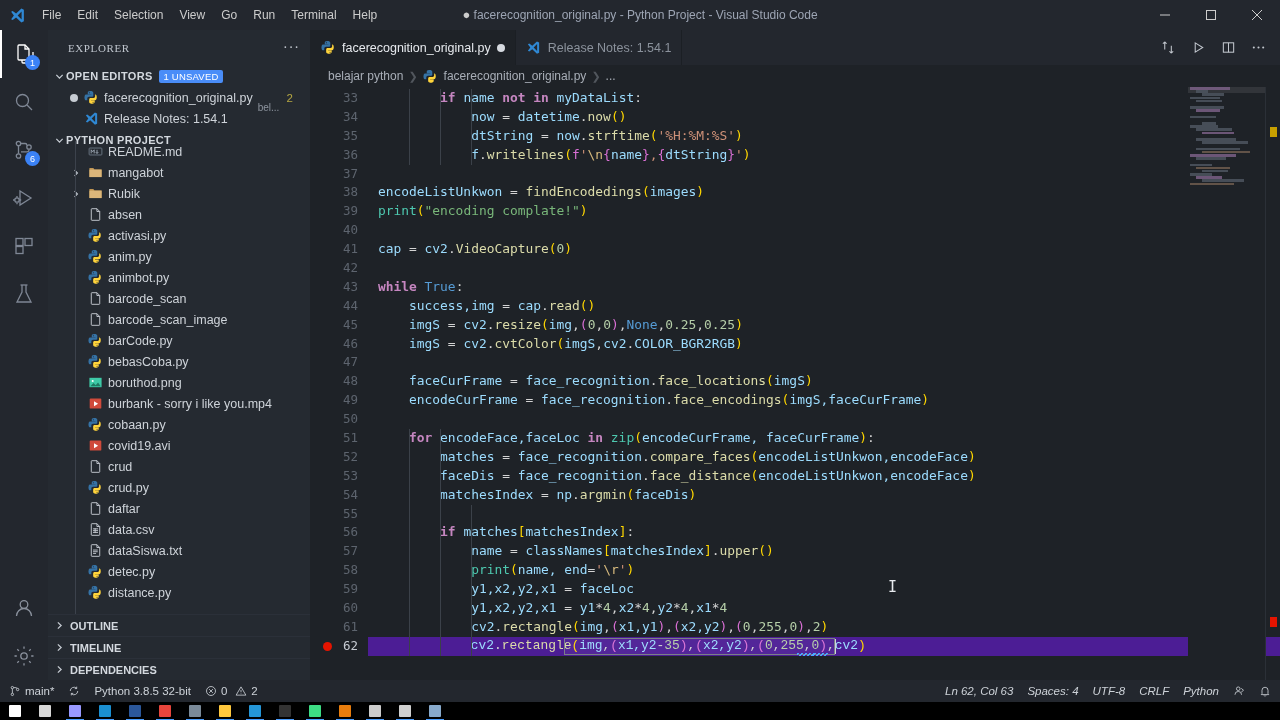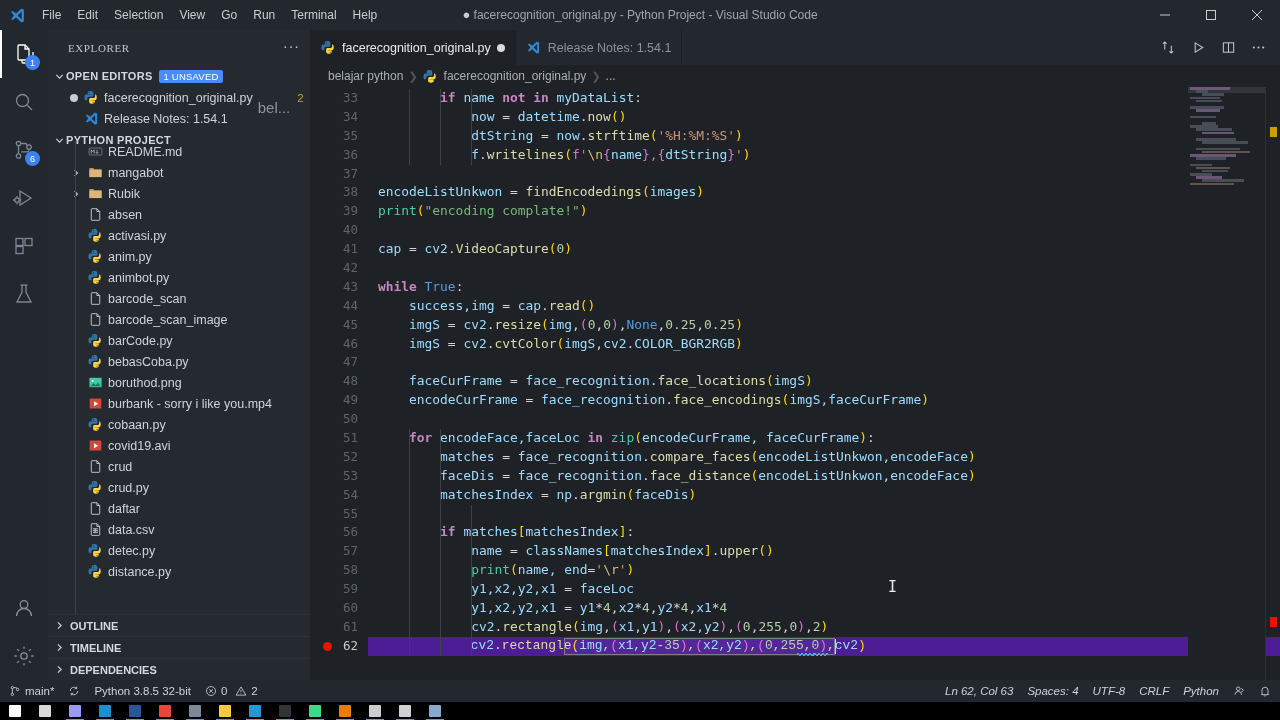--- a/index.html
+++ b/index.html
@@ -82,21 +82,21 @@
   .unsaved-badge {
     background: #4a8df8; color: #fff; font-size: 9.5px; font-weight: normal;
     border-radius: 2px; padding: 1px 5px; margin-left: 6px; letter-spacing: .2px;
   }
 
   .oe-row {
     height: 21px; display: flex; align-items: center; font-size: 12.5px;
     color: #ced3d9; padding-left: 22px; gap: 5px; white-space: nowrap;
   }
   .dirty-dot { width: 8px; height: 8px; border-radius: 50%; background: #c6cbd2; flex: 0 0 8px; }
-  .oe-sub { color: #8d949e; font-size: 15px; margin-top: 19px; }
+  .oe-sub { color: #8d949e; font-size: 10px; margin-top: 19px; }
   .oe-num { color: #b5a642; font-size: 11.5px; margin-left: 2px; }
 
   .tree { flex: 1 1 auto; overflow: hidden; position: relative; }
   .tree-row {
     height: 21px; display: flex; align-items: center; font-size: 12.5px;
     color: #ced3d9; padding-left: 22px; gap: 5px; white-space: nowrap;
   }
   .tree-arrow { width: 12px; display: flex; align-items: center; justify-content: center; color: #c6ccd3; flex:0 0 12px;}
   .tree-arrow svg { width: 8px; height: 8px; }
   .tree-arrow.empty { visibility: hidden; }
@@ -635,20 +635,35 @@
               </svg>
             </span>
             <span class="file-icon">
               <svg viewBox="0 0 16 16" fill="none" stroke="#c5cad1" stroke-width="1">
                 <path d="M9.5 1.8H4.2a.7.7 0 00-.7.7v11a.7.7 0 00.7.7h7.6a.7.7 0 00.7-.7V4.8z"></path>
                 <path d="M9.5 1.8v3h3"></path>
                 <path d="M5.3 7.3h5.4M5.3 9.2h5.4M5.3 11.1h5.4M7.6 6.6v5.2"></path>
               </svg>
             </span>
             <span>data.csv</span>
+          </div>
+          <div class="tree-row">
+            <span class="tree-arrow empty">
+              <svg viewBox="0 0 10 10" fill="none" stroke="currentColor" stroke-width="1.4">
+                <path d="M3.2 1.5L6.8 5l-3.6 3.5"></path>
+              </svg>
+            </span>
+            <span class="file-icon">
+              <svg viewBox="0 0 16 16" fill="none" stroke="#c5cad1" stroke-width="1">
+                <path d="M9.5 1.8H4.2a.7.7 0 00-.7.7v11a.7.7 0 00.7.7h7.6a.7.7 0 00.7-.7V4.8z"></path>
+                <path d="M9.5 1.8v3h3"></path>
+                <path d="M5.4 7.5h5M5.4 9.3h5M5.4 11.1h3.2"></path>
+              </svg>
+            </span>
+            <span>dataSiswa.txt</span>
           </div>
           <div class="tree-row">
             <span class="tree-arrow empty">
               <svg viewBox="0 0 10 10" fill="none" stroke="currentColor" stroke-width="1.4">
                 <path d="M3.2 1.5L6.8 5l-3.6 3.5"></path>
               </svg>
             </span>
             <span class="file-icon">
               <svg viewBox="0 0 16 16">
                 <path fill="#3572A5" d="M7.9 1c-1 0-2 .1-2.7.3-1 .2-1.2.7-1.2 1.5v1.6h3.9v.5H2.6c-.9 0-1.7.5-1.9 1.5-.3 1.2-.3 1.9 0 3.1.2.9.7 1.5 1.6 1.5h1.2V9.2c0-1 .9-1.9 1.9-1.9h3c.8 0 1.5-.7 1.5-1.5V2.8c0-.8-.7-1.4-1.5-1.6C8 1.1 8.4 1 7.9 1zM5.8 2.3c.3 0 .6.3.6.6s-.3.6-.6.6-.6-.3-.6-.6.3-.6.6-.6z"></path>

